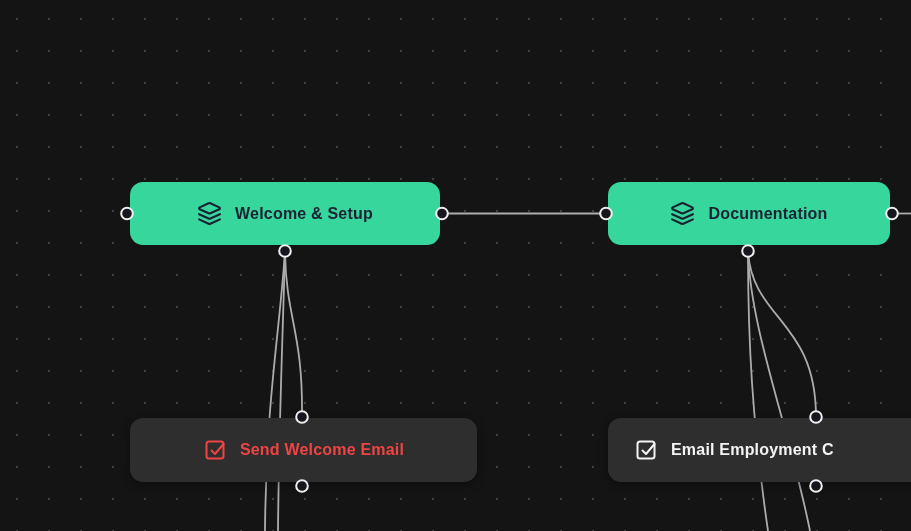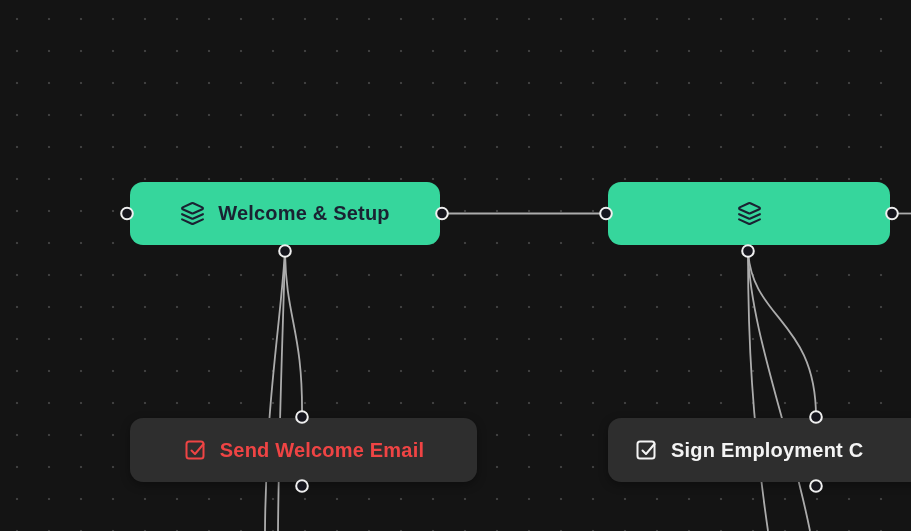--- a/index.html
+++ b/index.html
@@ -18,21 +18,21 @@
     pointer-events:none;
     overflow:visible;
   }
   .edge{fill:none;}
   .node{
     position:absolute;
     display:flex;align-items:center;justify-content:center;
     gap:13px;
     border-radius:13px;
     font-weight:700;
-    font-size:20px;
+    font-size:16px;
     letter-spacing:.2px;
     white-space:nowrap;
     box-sizing:border-box;
     cursor:grab;
   }
   .node.task{box-shadow:0 3px 10px rgba(0,0,0,.35);}
   .node.clipped{justify-content:flex-start;padding-left:26px;}
   .node .icon{display:flex;align-items:center;flex:0 0 auto;}
   .node .icon svg{display:block;}
 </style>
@@ -64,40 +64,41 @@
   </div>
 
   <div class="node stage" style="left: 608px; top: 182px; width: 282px; height: 63px; background: rgb(54, 214, 156); color: rgb(26, 34, 50);">
     <span class="icon">
       <svg width="25" height="25" viewBox="0 0 24 24" fill="none" stroke="currentColor" stroke-width="2" stroke-linecap="round" stroke-linejoin="round">
         <path d="M12.83 2.18a2 2 0 0 0-1.66 0L2.6 6.08a1 1 0 0 0 0 1.83l8.58 3.91a2 2 0 0 0 1.66 0l8.58-3.9a1 1 0 0 0 0-1.83Z"></path>
         <path d="m22 17.65-9.17 4.16a2 2 0 0 1-1.66 0L2 17.65"></path>
         <path d="m22 12.65-9.17 4.16a2 2 0 0 1-1.66 0L2 12.65"></path>
       </svg>
     </span>
+    <span class="label">Documentation</span>
   </div>
 
   <div class="node task" style="left: 130px; top: 418px; width: 347px; height: 64px; background: rgb(46, 46, 46); color: #ef4444;">
     <span class="icon">
       <svg width="24" height="24" viewBox="0 0 24 24" fill="none" stroke="currentColor" stroke-width="2" stroke-linecap="round" stroke-linejoin="round">
         <rect x="3.5" y="3.5" width="17" height="17" rx="2.5"></rect>
         <path d="m8.5 12.5 3.5 3.5 8.5-10"></path>
       </svg>
     </span>
     <span class="label">Send Welcome Email</span>
   </div>
 
   <div class="node task clipped" style="left: 608px; top: 418px; width: 352px; height: 64px; background: rgb(46, 46, 46); color: rgb(244, 244, 244);">
     <span class="icon">
       <svg width="24" height="24" viewBox="0 0 24 24" fill="none" stroke="currentColor" stroke-width="2" stroke-linecap="round" stroke-linejoin="round">
         <rect x="3.5" y="3.5" width="17" height="17" rx="2.5"></rect>
         <path d="m8.5 12.5 3.5 3.5 8.5-10"></path>
       </svg>
     </span>
-    <span class="label">Sign Employment C</span>
+    <span class="label">Email Employment C</span>
   </div>
 
   <svg class="layer" id="handle-layer">
       <circle cx="127" cy="213.5" r="5.8" fill="#16161e" stroke="#efefef" stroke-width="2"></circle>
       <circle cx="442" cy="213.5" r="5.8" fill="#16161e" stroke="#efefef" stroke-width="2"></circle>
       <circle cx="285" cy="251" r="5.8" fill="#16161e" stroke="#efefef" stroke-width="2"></circle>
       <circle cx="606" cy="213.5" r="5.8" fill="#16161e" stroke="#efefef" stroke-width="2"></circle>
       <circle cx="892" cy="213.5" r="5.8" fill="#16161e" stroke="#efefef" stroke-width="2"></circle>
       <circle cx="748" cy="251" r="5.8" fill="#16161e" stroke="#efefef" stroke-width="2"></circle>
       <circle cx="302" cy="417" r="5.8" fill="#16161e" stroke="#efefef" stroke-width="2"></circle>

